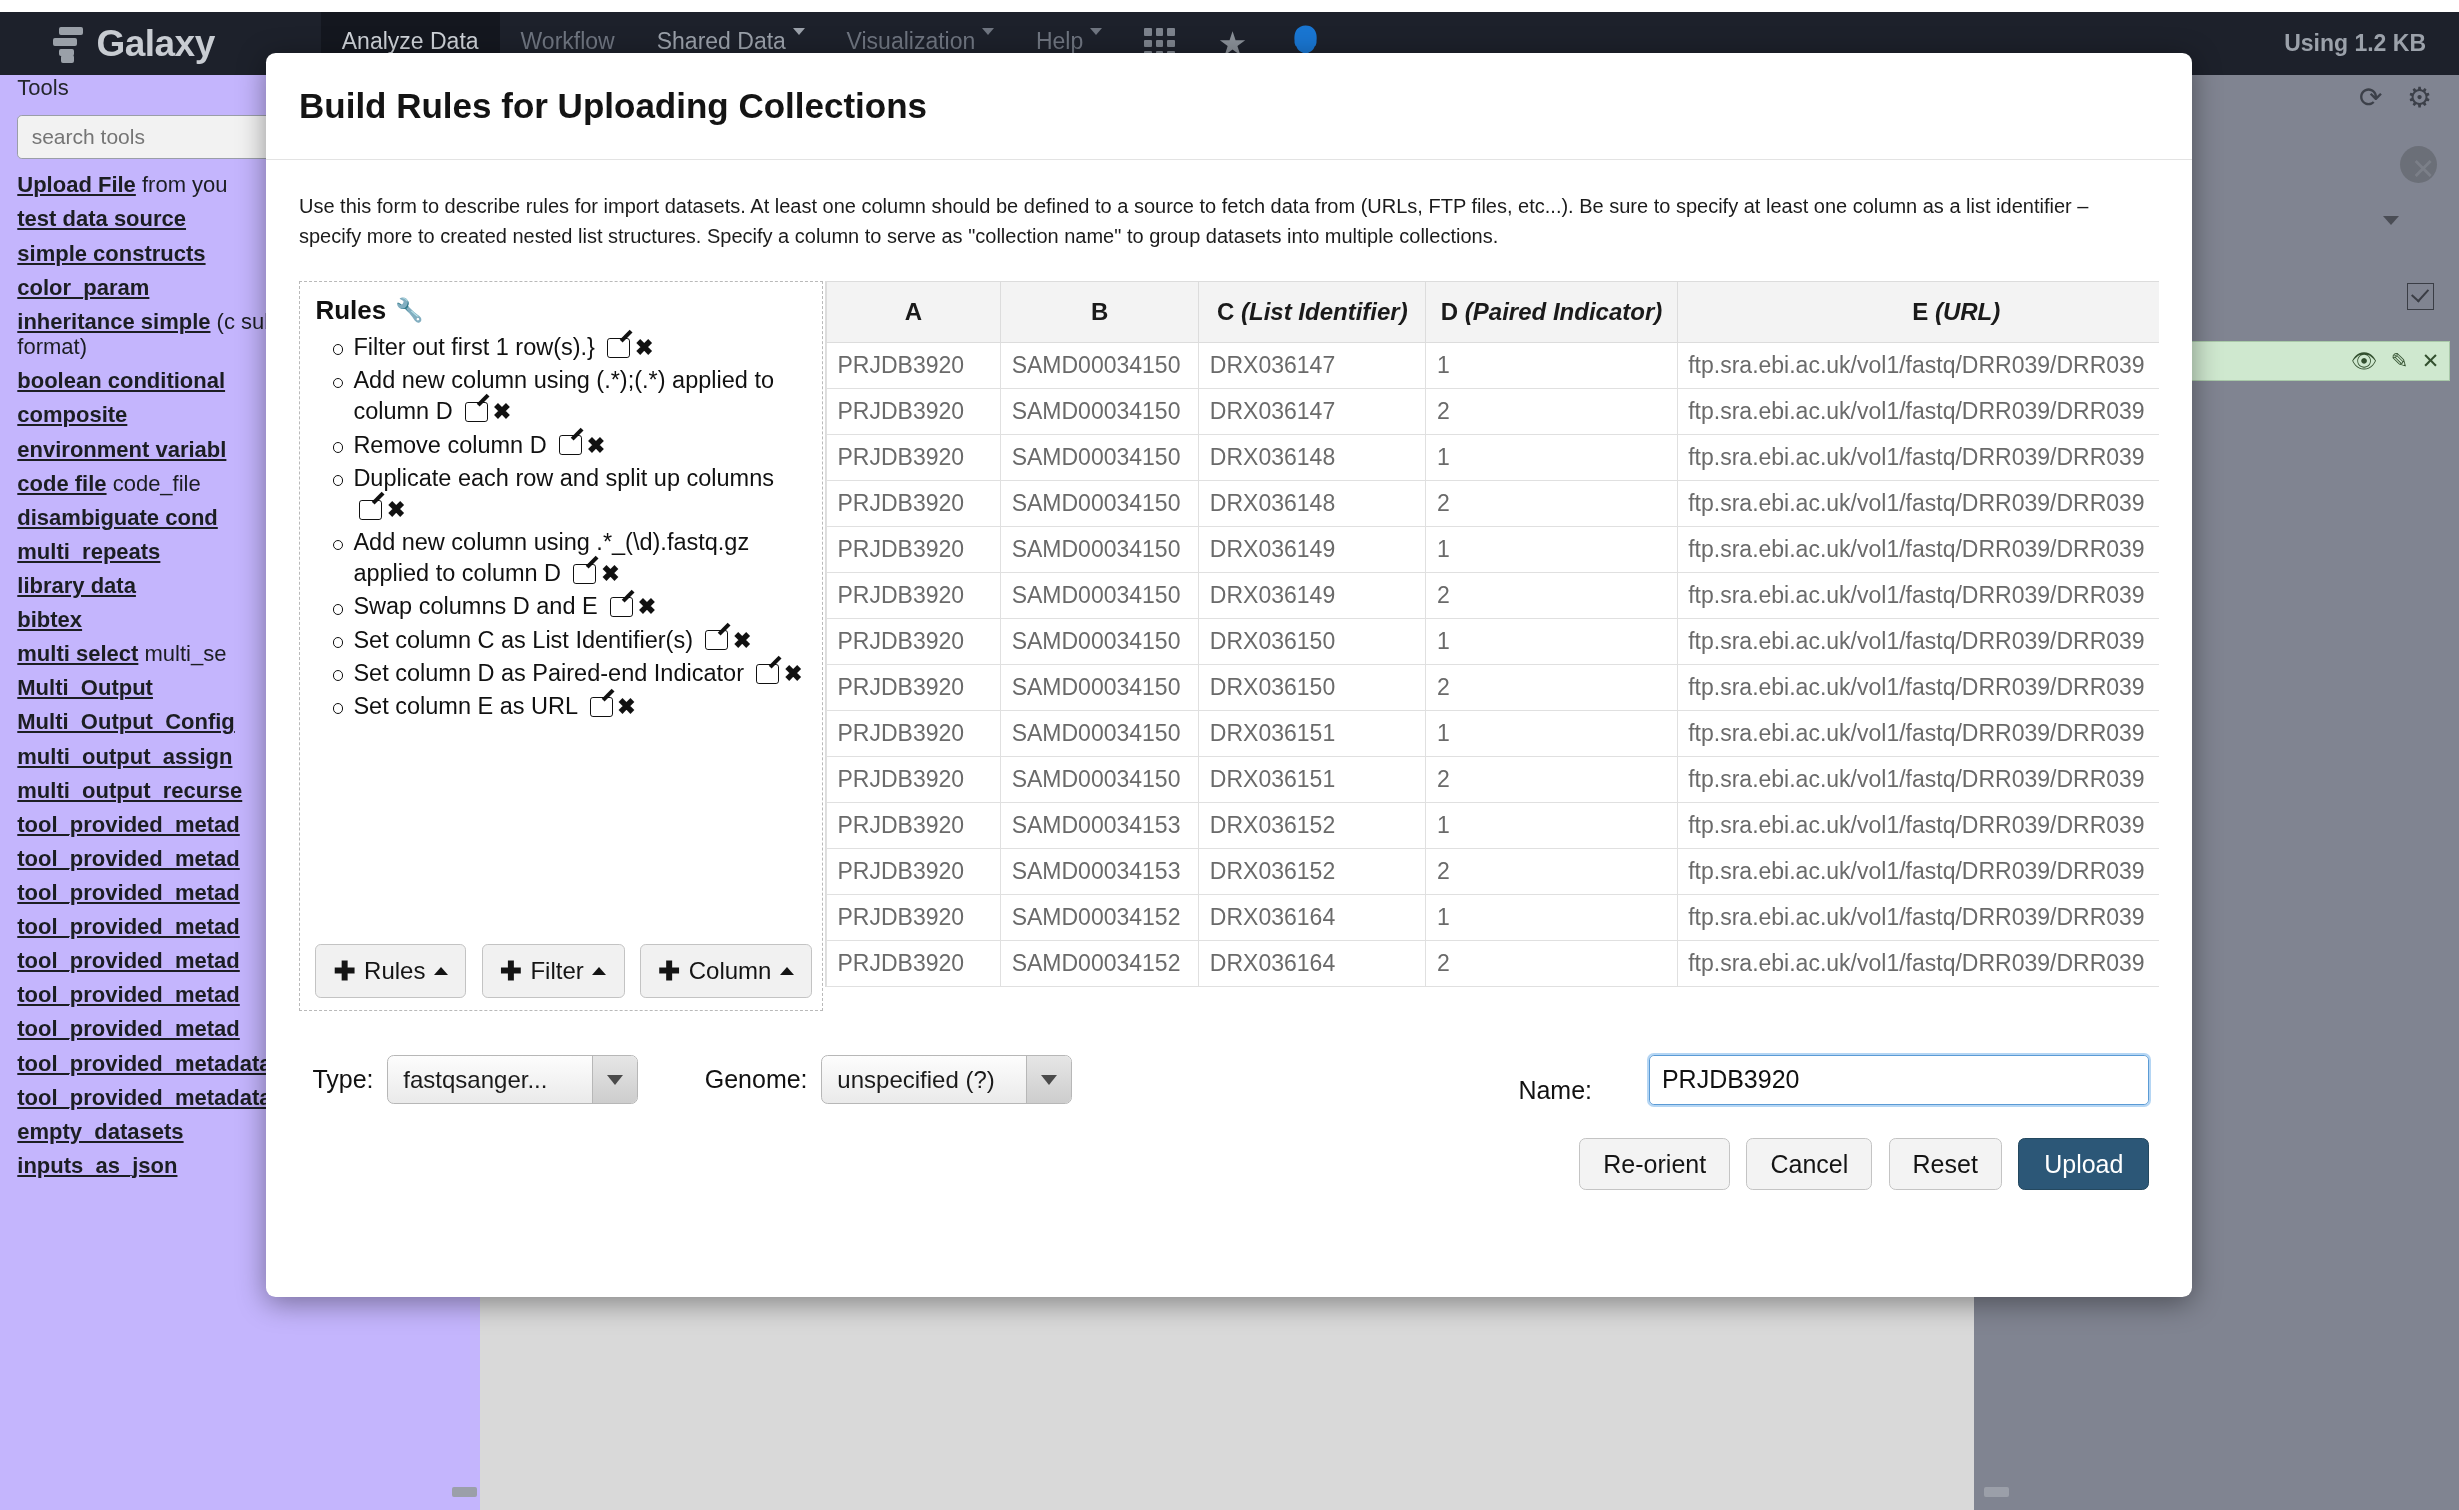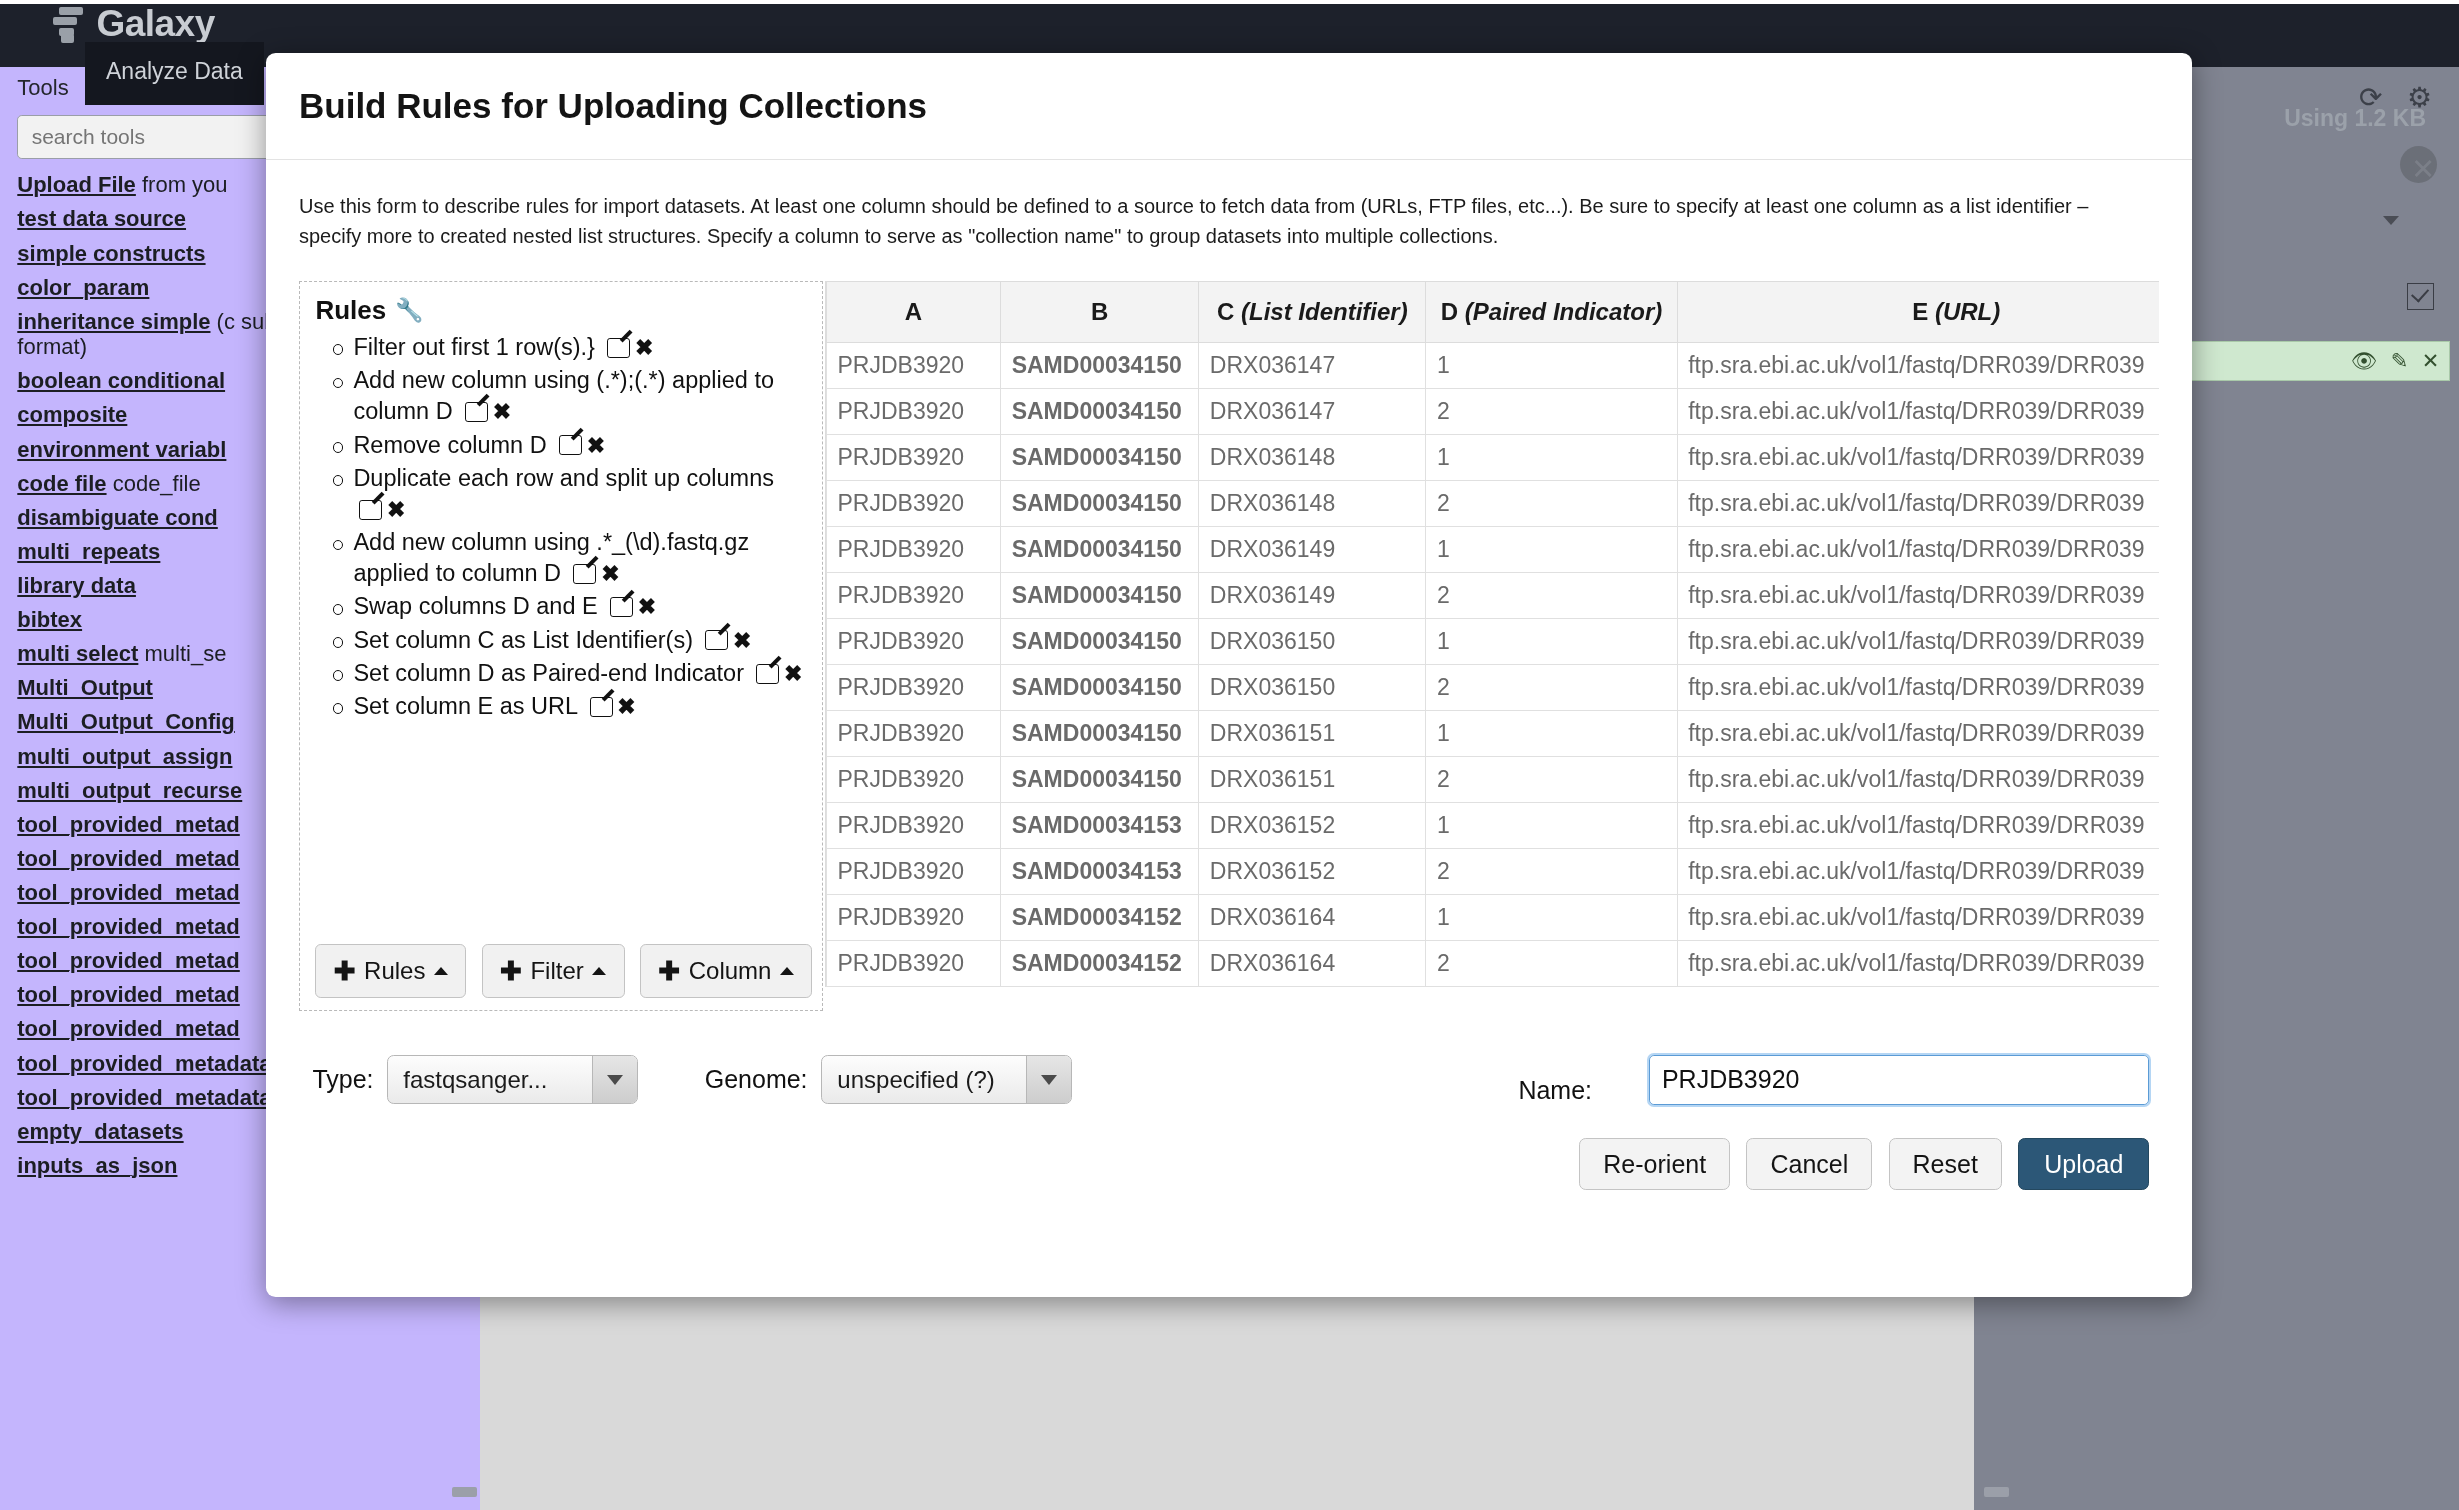--- a/index.html
+++ b/index.html
@@ -11,28 +11,27 @@
     width: 2459px;
     height: 1510px;
     font-family: "Liberation Sans", sans-serif;
     overflow: hidden;
     position: relative;
   }
 
   
   #masthead {
     position: absolute;
-    top: 4px; left: 0;
+    top: 12px; left: 0;
     width: 2459px;
     height: 63px;
     background: #1d212b;
     display: flex;
     align-items: stretch;
     z-index: 30;
-    flex-direction: column;
   }
   .brand {
     display: flex;
     align-items: center;
     padding: 0 21px 0 50px;
     gap: 13.4px;
   }
   .brand-logo {
     width: 33px; height: 38px;
     position: relative;
@@ -403,21 +402,21 @@
   table.grid td {
     border: 1px solid #e0e0e0;
     font-size: 23px;
     color: #6a6a6a;
     height: 45px;
     padding: 0 10.6px;
     white-space: nowrap;
     overflow: hidden;
   }
   .cw-a { width: 154px; }
-  .cw-b { width: 178px; font-weight: bold; }
+  .cw-b { width: 178px; }
   .cw-c { width: 207px; }
   .cw-d { width: 231px; }
   .cw-e { width: 538px; }
 
   
   .form-row {
     display: flex;
     align-items: center;
     margin-top: 44px;
     padding-left: 13.4px;

